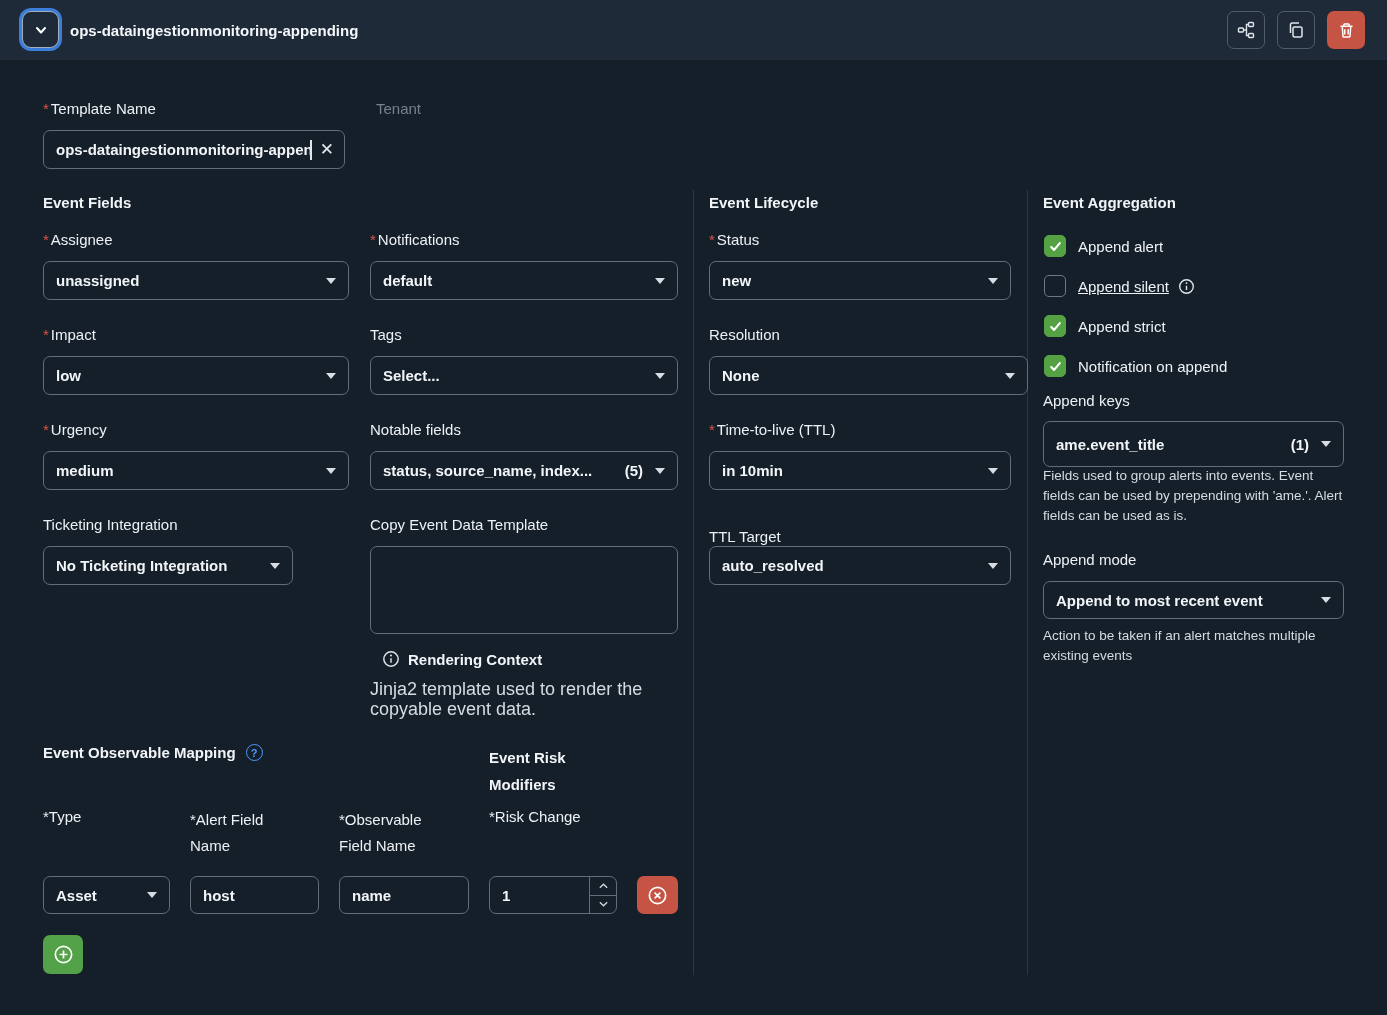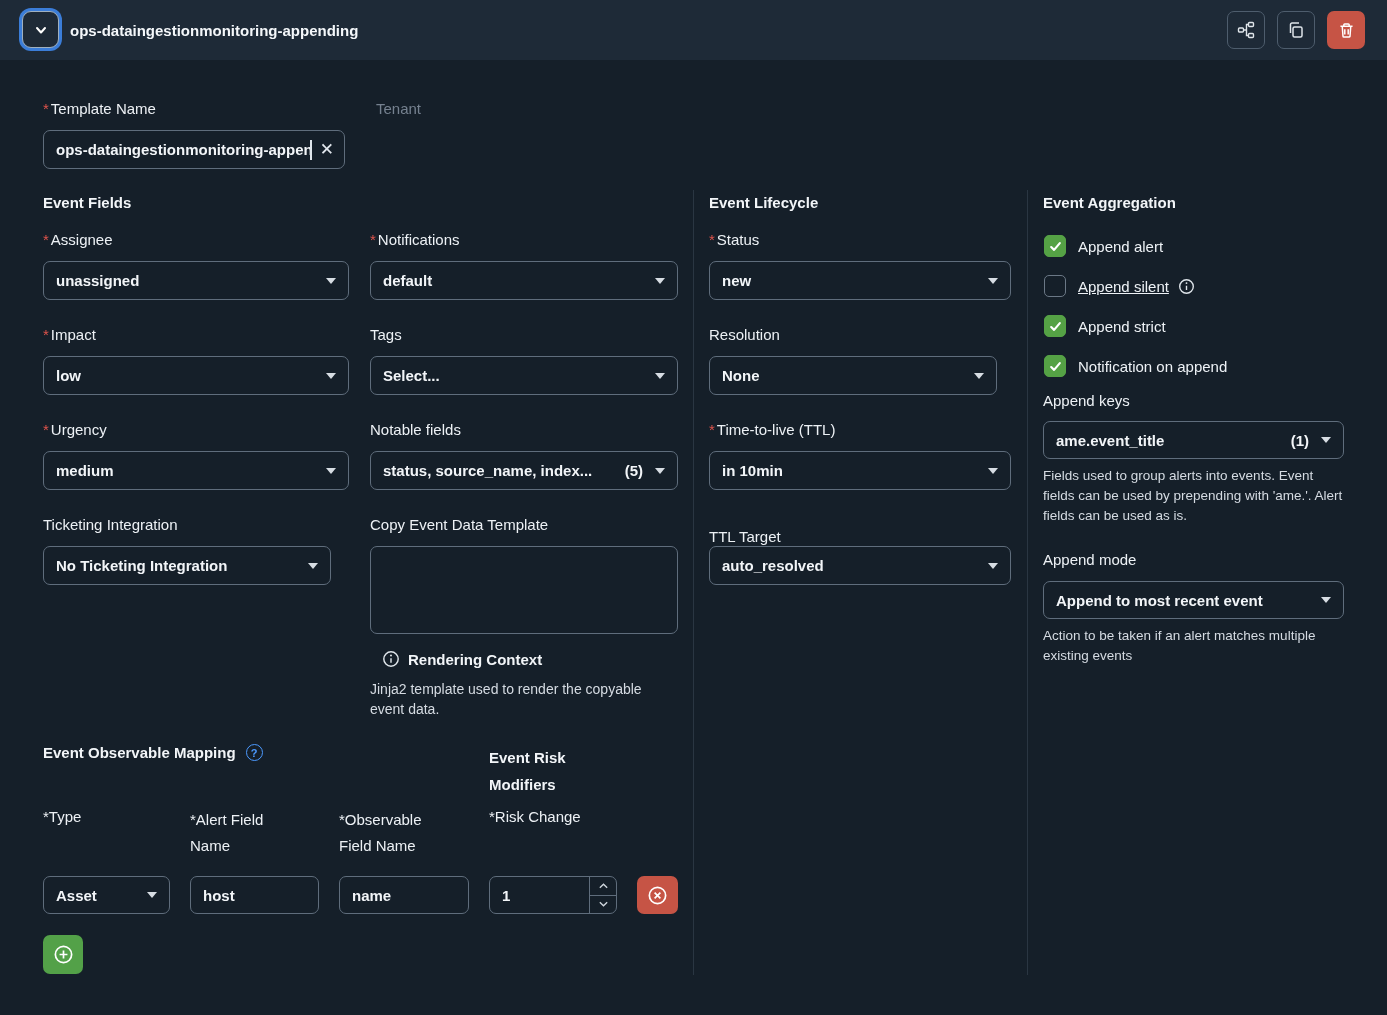--- a/index.html
+++ b/index.html
@@ -167,21 +167,21 @@
 
   <div class="lbl abs" style="left:43px; top:420px;">
     <span class="req">*</span><span>Urgency</span>
   </div>
   <div class="sel abs" style="left:43px; top:451px; width:306px;">
     <span class="val">medium</span>
     <span class="caret"></span>
   </div>
 
   <div class="lbl abs" style="left:43px; top:515px;">Ticketing Integration</div>
-  <div class="sel abs" style="left:43px; top:546px; width:288px;">
+  <div class="sel abs" style="left:43px; top:546px; width:250px;">
     <span class="val">No Ticketing Integration</span>
     <span class="caret"></span>
   </div>
 
   <div class="lbl abs" style="left:370px; top:230px;">
     <span class="req">*</span><span>Notifications</span>
   </div>
   <div class="sel abs" style="left:370px; top:261px; width:308px;">
     <span class="val">default</span>
     <span class="caret"></span>
@@ -206,32 +206,32 @@
   <div class="abs" style="left:382px; top:650px; display:flex; align-items:center;">
     <span class="info-ic" style="margin-left:0;">
       <svg width="18" height="18" viewBox="0 0 16 16" fill="none" stroke="#dfe5ea" stroke-width="1.3">
         <circle cx="8" cy="8" r="6.4"></circle>
         <path d="M8 7.3v4"></path>
         <circle cx="8" cy="4.8" r="0.9" fill="#dfe5ea" stroke="none"></circle>
       </svg>
     </span>
     <span class="hd" style="margin-left:8px;">Rendering Context</span>
   </div>
-  <div class="help abs" style="left:370px; top:679px; width:296px; font-size:14px;">Jinja2 template used to render the copyable event data.</div>
+  <div class="help abs" style="left:370px; top:679px; width:296px; font-size:18px;">Jinja2 template used to render the copyable event data.</div>
 
   <div class="lbl abs" style="left:709px; top:230px;">
     <span class="req">*</span><span>Status</span>
   </div>
   <div class="sel abs" style="left:709px; top:261px; width:302px;">
     <span class="val">new</span>
     <span class="caret"></span>
   </div>
 
   <div class="lbl abs" style="left:709px; top:325px;">Resolution</div>
-  <div class="sel abs" style="left:709px; top:356px; width:288px;">
+  <div class="sel abs" style="left:709px; top:356px; width:319px;">
     <span class="val">None</span>
     <span class="caret"></span>
   </div>
 
   <div class="lbl abs" style="left:709px; top:420px;">
     <span class="req">*</span><span>Time-to-live (TTL)</span>
   </div>
   <div class="sel abs" style="left:709px; top:451px; width:302px;">
     <span class="val">in 10min</span>
     <span class="caret"></span>
@@ -278,21 +278,21 @@
   <div class="cb-row abs" style="left:1044px; top:354px;">
     <span class="checkbox checked">
       <svg width="15" height="15" viewBox="0 0 16 16">
           <path d="M3.4 8.6l3.1 3 6.1-7.2" stroke="#ffffff" stroke-width="2.3" fill="none" stroke-linecap="round" stroke-linejoin="round"></path>
         </svg>
     </span>
     <span class="cb-lbl">Notification on append</span>
   </div>
 
   <div class="lbl abs" style="left:1043px; top:391px;">Append keys</div>
-  <div class="sel abs" style="left:1043px; top:421px; width:301px; height:38px;">
+  <div class="sel abs" style="left:1043px; top:421px; width:301px; height:46px;">
     <span class="val">ame.event_title</span>
     <span class="count">(1)</span>
     <span class="caret"></span>
   </div>
   <div class="help abs" style="left:1043px; top:466px; width:302px;">Fields used to group alerts into events. Event fields can be used by prepending with 'ame.'. Alert fields can be used as is.</div>
 
   <div class="lbl abs" style="left:1043px; top:550px;">Append mode</div>
   <div class="sel abs" style="left:1043px; top:581px; width:301px; height:38px;">
     <span class="val">Append to most recent event</span>
     <span class="caret"></span>

